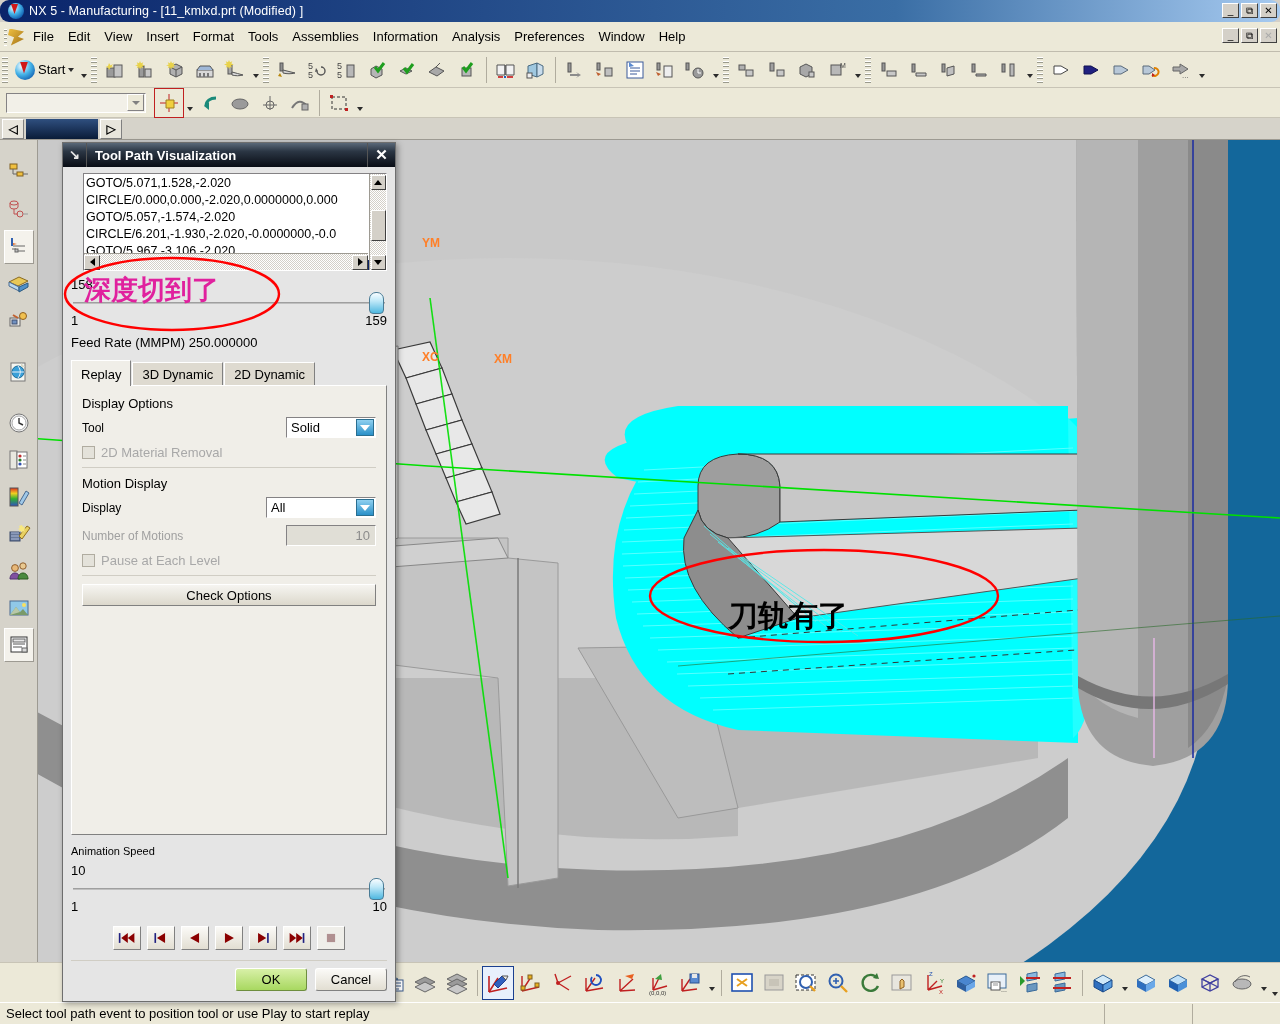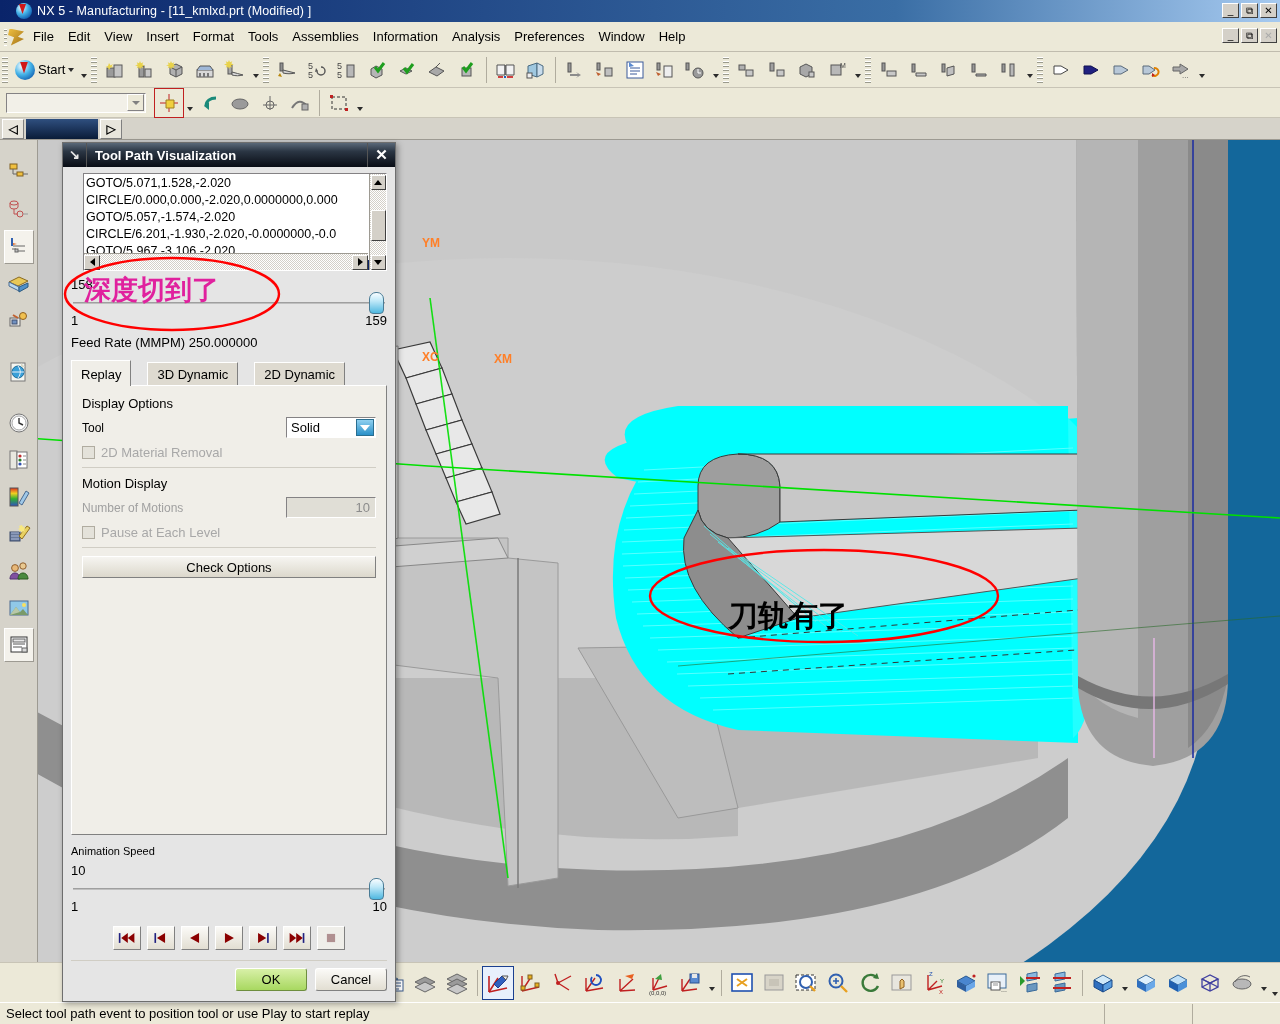--- a/index.html
+++ b/index.html
@@ -10,21 +10,21 @@
     font-family: "Liberation Sans", sans-serif;
     font-size: 12px;
     background: #d4d0c8;
   }
   #app { position: relative; width: 1280px; height: 1024px; }
 
   
   .titlebar {
     position: absolute; left: 0; top: 0; width: 1280px; height: 22px;
     background: linear-gradient(to right, #0a246a 0%, #3a6ea5 70%, #a6caf0 100%);
-    color: #fff; display: flex; align-items: center; padding-left: 16px;
+    color: #fff; display: flex; align-items: center; padding-left: 8px; border-radius: 9px;
   }
   .titlebar .tb-title { font-size: 12.5px; margin-left: 5px; letter-spacing: .1px; }
   .tb-logo {
     width: 16px; height: 16px; border-radius: 50%;
     background: radial-gradient(circle at 35% 30%, #ffffff 0%, #46b4e8 40%, #1464b4 75%, #0a3c78 100%);
     position: relative; flex: 0 0 auto;
   }
   .tb-logo:after {
     content: ""; position: absolute; left: 3px; top: 1px;
     width: 7px; height: 10px; background: #d01818;
@@ -244,21 +244,21 @@
     background:linear-gradient(to bottom,#f8fcff 0%,#bfe8f8 40%,#4fb8e0 100%);
     border:1px solid #4a7c96; border-radius:7px 7px 4px 4px;
   }
   .sl-bot{ display:flex; justify-content:space-between; font-size:13px; margin-top:2px; }
   .feedrate{ font-size:13px; margin-top:7px; }
 
   .tabstrip{ display:flex; margin-top:10px; align-items:flex-end; }
   .tab{
     padding:4px 9px 4px 9px; font-size:13px; background:#dedad0;
     border:1px solid; border-color:#fff #808080 #808080 #fff; border-bottom:none;
-    margin-right:16px;
+    margin-right:1px;
   }
   .tab.active{ background:#f0eee8; padding-top:6px; position:relative; z-index:2; }
   .tabpanel{
     border:1px solid; border-color:#fff #808080 #808080 #fff;
     background:#f0eee8; flex:1; padding:10px 10px 10px 10px; margin-top:-1px;
   }
   .grp-label{ font-size:13px; margin-bottom:6px; }
   .field-row{ display:flex; align-items:center; margin-bottom:7px; }
   .field-row .lbl{ font-size:12px; flex:1; }
   .field-row .lbl.dim{ color:#a0a0a0; }
@@ -1027,20 +1027,27 @@
             <span>Solid</span>
             <span class="arw"></span>
           </span>
         </div>
         <div class="chk-row">
           <span class="chk"></span>
           <span class="chk-lbl">2D Material Removal</span>
         </div>
         <div class="hr"></div>
         <div class="grp-label">Motion Display</div>
+        <div class="field-row">
+          <span class="lbl">Display</span>
+          <span class="combo" style="width:110px;">
+            <span>All</span>
+            <span class="arw"></span>
+          </span>
+        </div>
         <div class="field-row">
           <span class="lbl dim">Number of Motions</span>
           <span class="ro-field">10</span>
         </div>
         <div class="chk-row">
           <span class="chk"></span>
           <span class="chk-lbl">Pause at Each Level</span>
         </div>
         <div class="hr"></div>
         <div class="btn-wide">Check Options</div>

